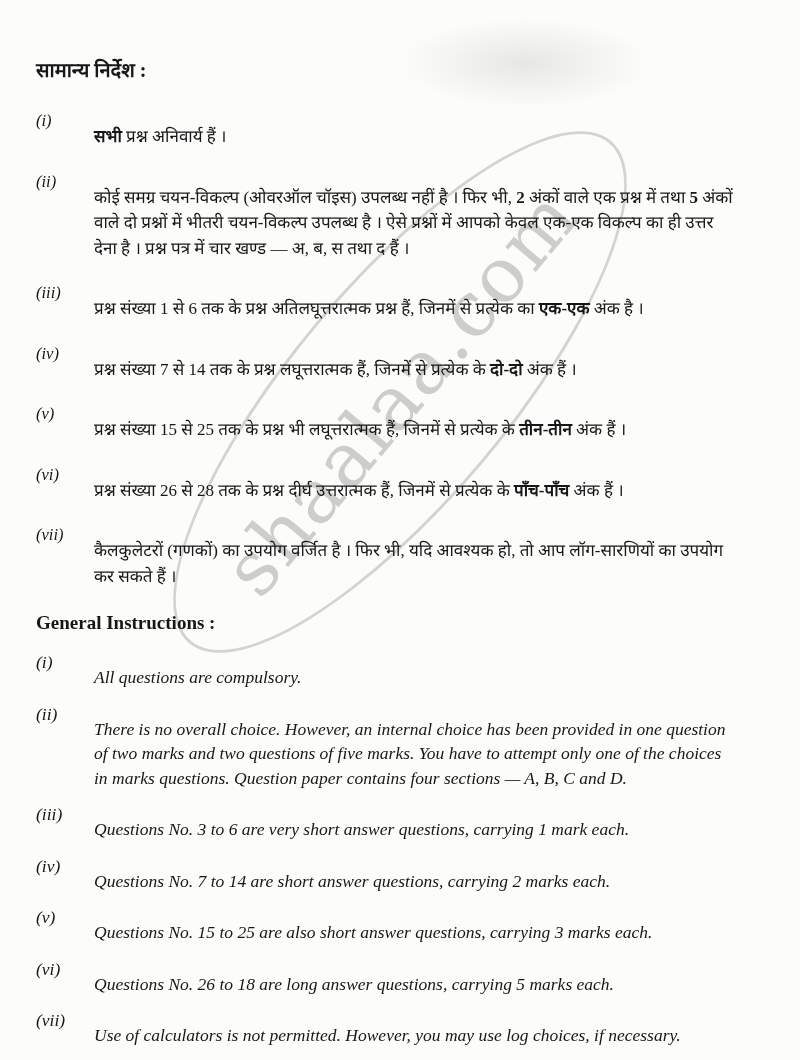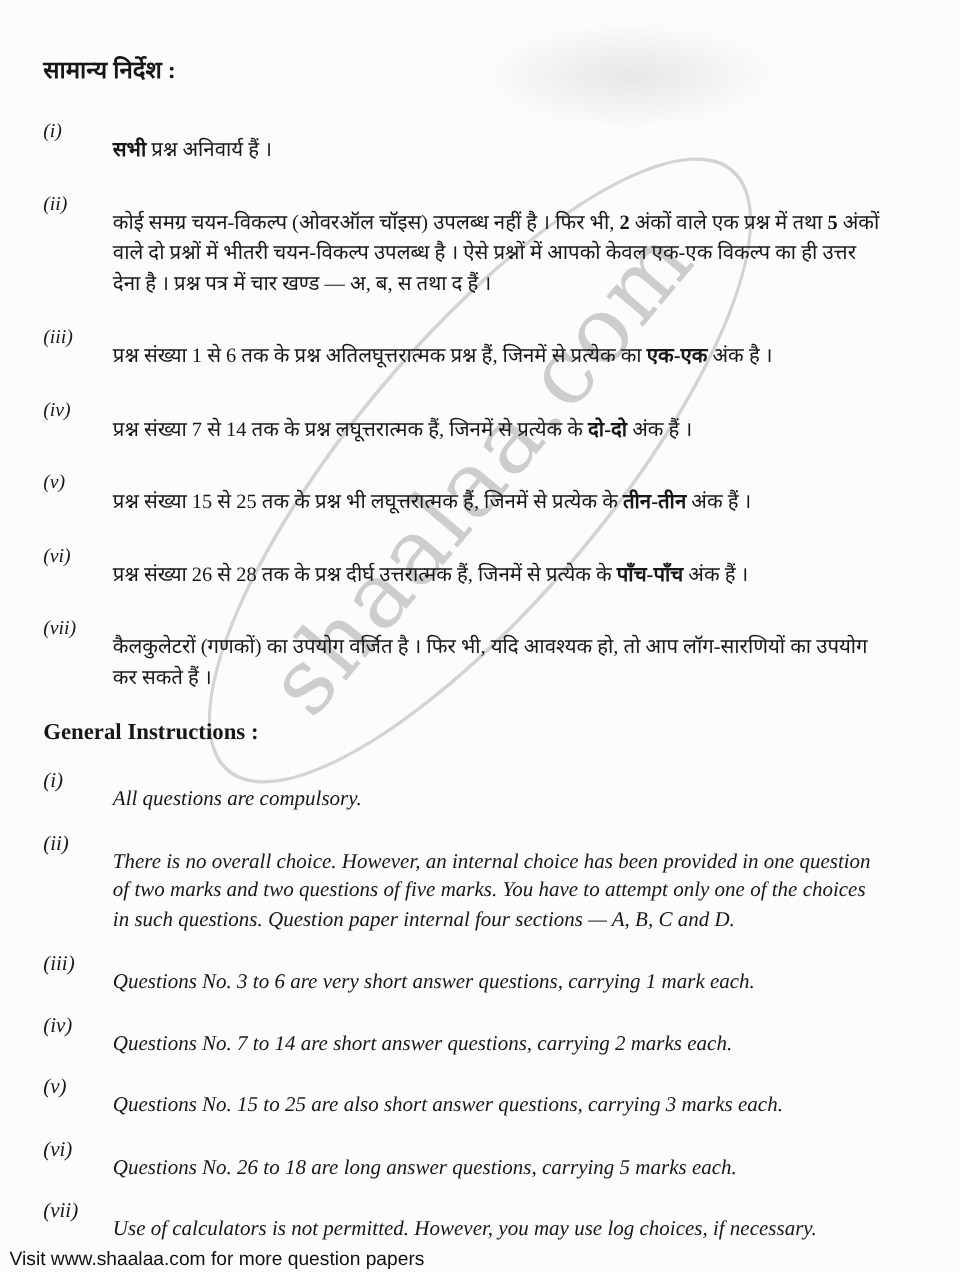--- a/index.html
+++ b/index.html
@@ -52,21 +52,21 @@
 
   
   .content {
     position: relative;
     z-index: 1;
     padding: 40px 62px 0 36px;
   }
   .hindi-heading {
     font-size: 20px;
     font-weight: 700;
-    margin: 4px 0 26px 0;
+    margin: 16px 0 26px 0;
   }
   .item {
     display: flex;
     align-items: flex-start;
   }
   .item .num {
     width: 58px;
     flex-shrink: 0;
     font-style: italic;
   }
@@ -172,21 +172,21 @@
 
     <div class="list">
 
         <div class="item english-item">
           <span class="num">(i)</span>
           <span class="text"><b>All</b> questions  are compulsory.</span>
         </div>
 
         <div class="item english-item">
           <span class="num">(ii)</span>
-          <span class="text">There is no overall choice. However, an internal choice has been provided in one question of two marks and two questions of five marks. You have to attempt only one of the choices in such questions. Question paper internal four sections — A, B, C and D.</span>
+          <span class="text">There is no overall choice. However, an internal choice has been provided in one question of two marks and two questions of five marks. You have to attempt only one of the choices in marks questions. Question paper contains four sections — A, B, C and D.</span>
         </div>
 
         <div class="item english-item">
           <span class="num">(iii)</span>
           <span class="text">Questions No. <b>3 to 6</b> are very short answer questions, carrying <b>1</b> mark each.</span>
         </div>
 
         <div class="item english-item">
           <span class="num">(iv)</span>
           <span class="text">Questions No. <b>7 to 14</b> are short answer questions, carrying  <b>2</b> marks each.</span>
@@ -204,15 +204,14 @@
 
         <div class="item english-item">
           <span class="num">(vii)</span>
           <span class="text">Use of calculators is not permitted. However, you may use log choices, if necessary.</span>
         </div>
       </div>
 
   </div>
 
 
-  <div class="visit-line">Visit www.shaalaa.com for more question papers</div>
 
 </div>
 
 </body></html>

